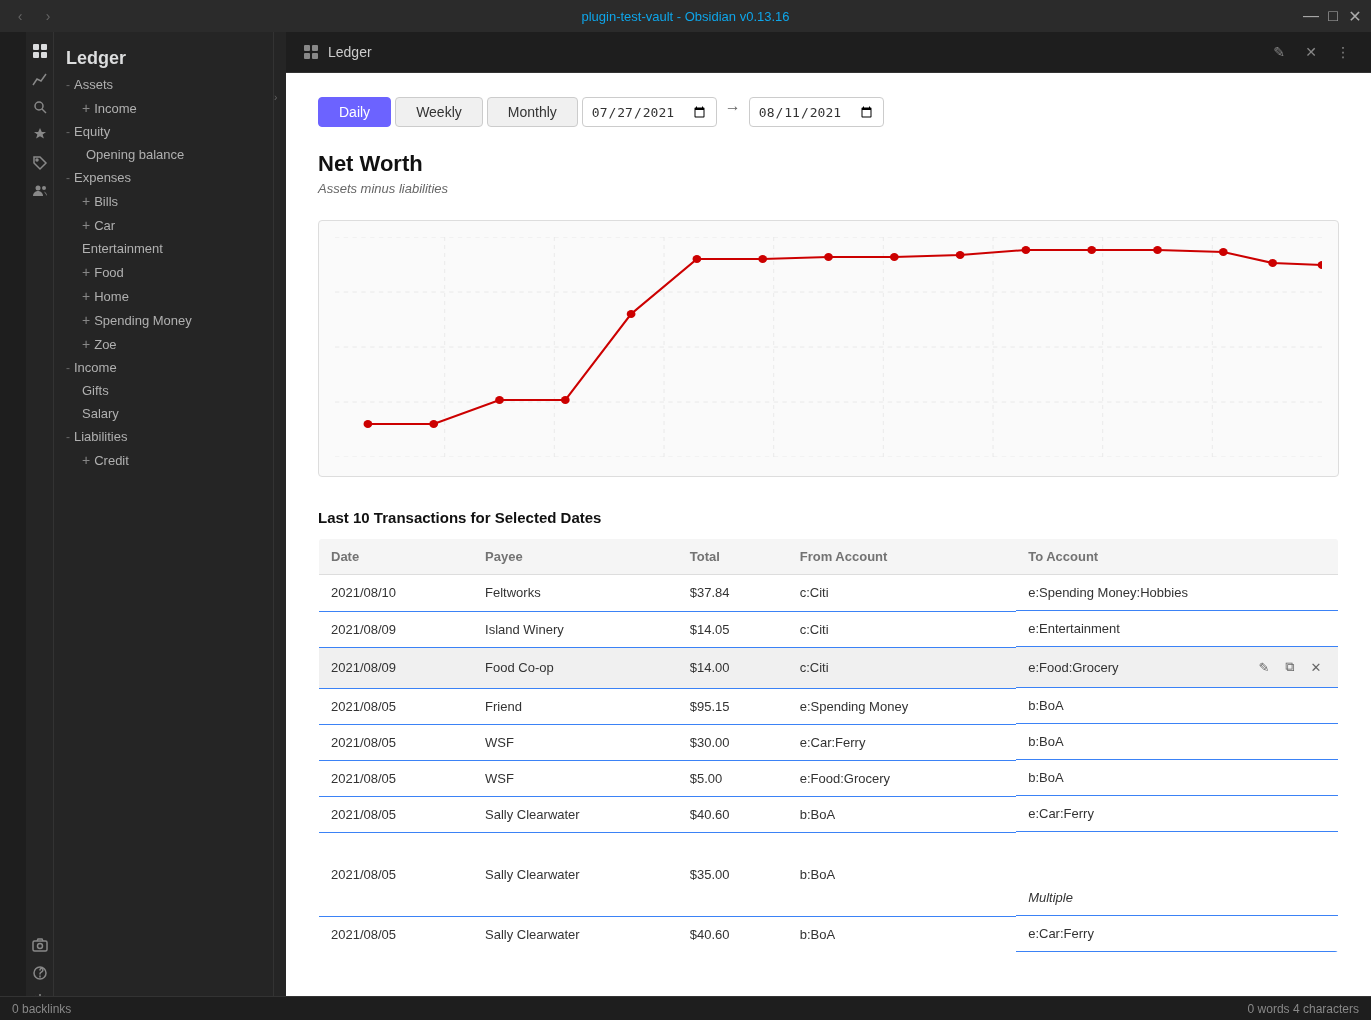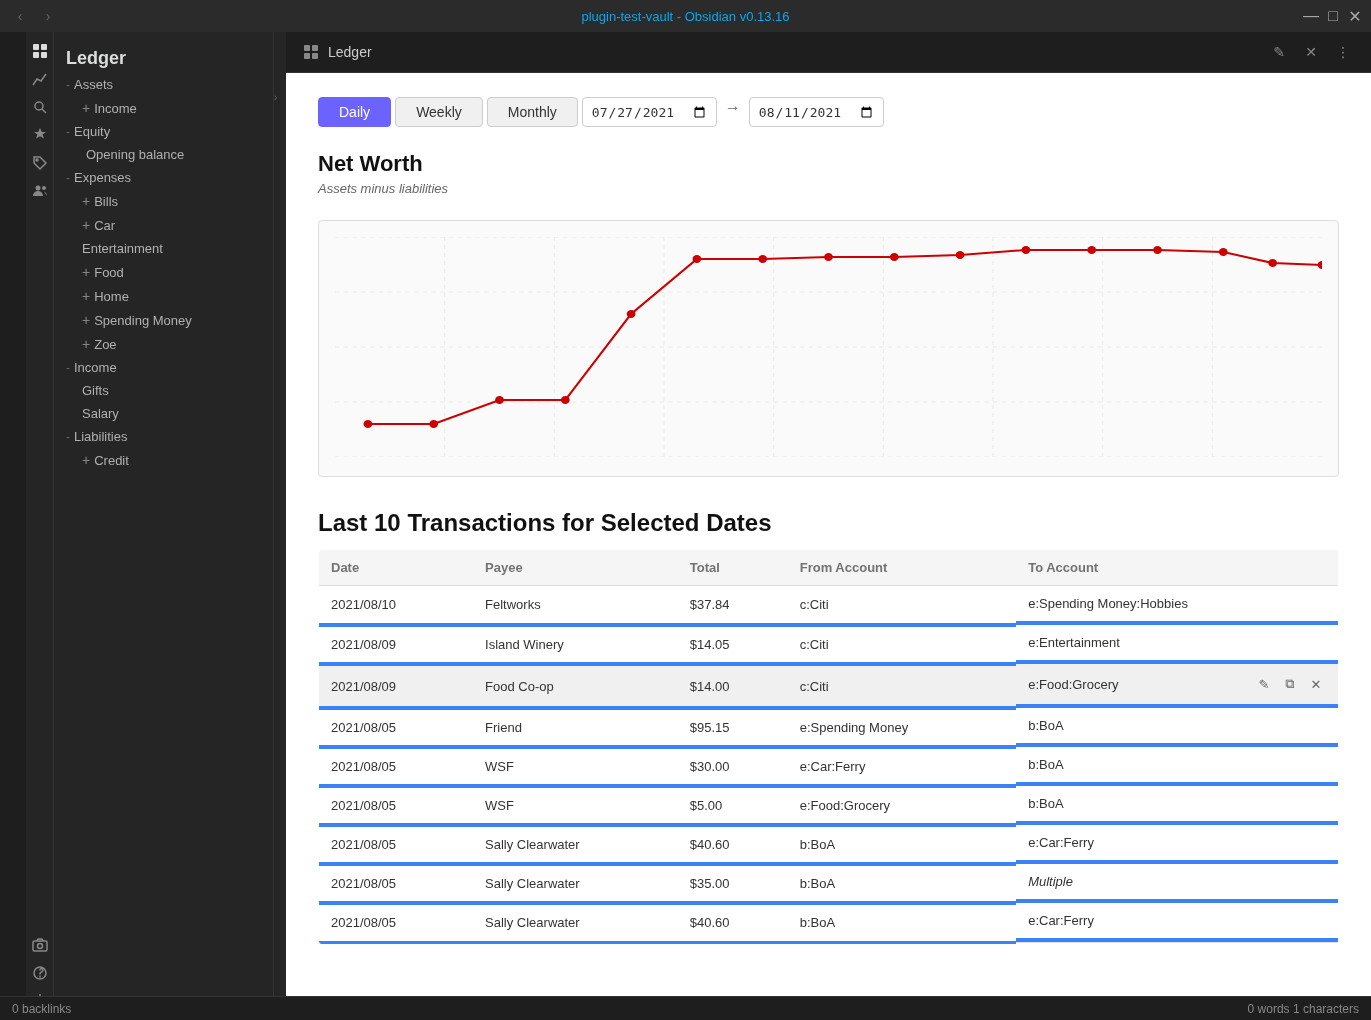--- a/index.html
+++ b/index.html
@@ -50,24 +50,24 @@
     .arrow-sep { color: #666; font-size: 16px; margin: 0 4px; }
     
     
     .section-title { font-size: 22px; font-weight: 600; color: #111; margin-bottom: 4px; }
     .section-subtitle { font-size: 13px; color: #666; font-style: italic; margin-bottom: 24px; }
     
     
     .chart-container { border: 1px solid #ddd; border-radius: 4px; padding: 16px; margin-bottom: 32px; background: #fafafa; }
     
     
-    .transactions-title { font-size: 24px; font-weight: 600; color: #111; margin-bottom: 12px; }
+    .transactions-title { font-size: 15px; font-weight: 600; color: #111; margin-bottom: 12px; }
     .data-table { width: 100%; border-collapse: collapse; border: 1px solid #ddd; border-radius: 4px; overflow: hidden; }
     .data-table th { background: #f5f5f5; padding: 10px 12px; text-align: left; font-weight: 600; font-size: 13px; color: #737373; border-bottom: 1px solid #ddd; }
-    .data-table td { padding: 10px 12px; font-size: 13px; color: #333; border-bottom: 4px solid #3b82f6; }
+    .data-table td { padding: 10px 12px; font-size: 13px; color: #333; border-bottom: 1px solid #3b82f6; }
     .data-table tr.highlighted td { background: #f0f0f0; }
     .row-actions { display: flex; gap: 6px; align-items: center; justify-content: flex-end; }
     .row-action-btn { width: 20px; height: 20px; display: flex; align-items: center; justify-content: center; color: #666; font-size: 13px; cursor: pointer; }
     
     
     .status-bar { height: 24px; background: #1e1e1e; border-top: 1px solid #333; display: flex; align-items: center; justify-content: space-between; padding: 0 12px; font-size: 12px; color: #888; position: fixed; bottom: 0; width: 1371px; }
   </style>
 </head>
 <body>
 
@@ -423,36 +423,36 @@
               <td style="display: flex; justify-content: space-between; align-items: center;">
                 <span>e:Car:Ferry</span>
               </td>
             </tr>
             <tr>
               <td>2021/08/05</td>
               <td>Sally Clearwater</td>
               <td>$35.00</td>
               <td>b:BoA</td>
               <td style="display: flex; justify-content: space-between; align-items: center;">
-                <span style="font-style: italic;">Multiple</span>
+                <span style="font-style: italic; margin-top: 48px;">Multiple</span>
               </td>
             </tr>
             <tr>
               <td>2021/08/05</td>
               <td>Sally Clearwater</td>
               <td>$40.60</td>
               <td>b:BoA</td>
               <td style="display: flex; justify-content: space-between; align-items: center;">
                 <span>e:Car:Ferry</span>
               </td>
             </tr>
           </tbody>
       </table>
     </div>
   </div>
 </div>
 
 <div class="status-bar">
   <span>0 backlinks</span>
   <span>
-    <span>0 words</span>&nbsp;<span>1 characters</span>
+    <span>0 words</span>&nbsp;<span>4 characters</span>
   </span>
 </div>
 
 </body></html>

